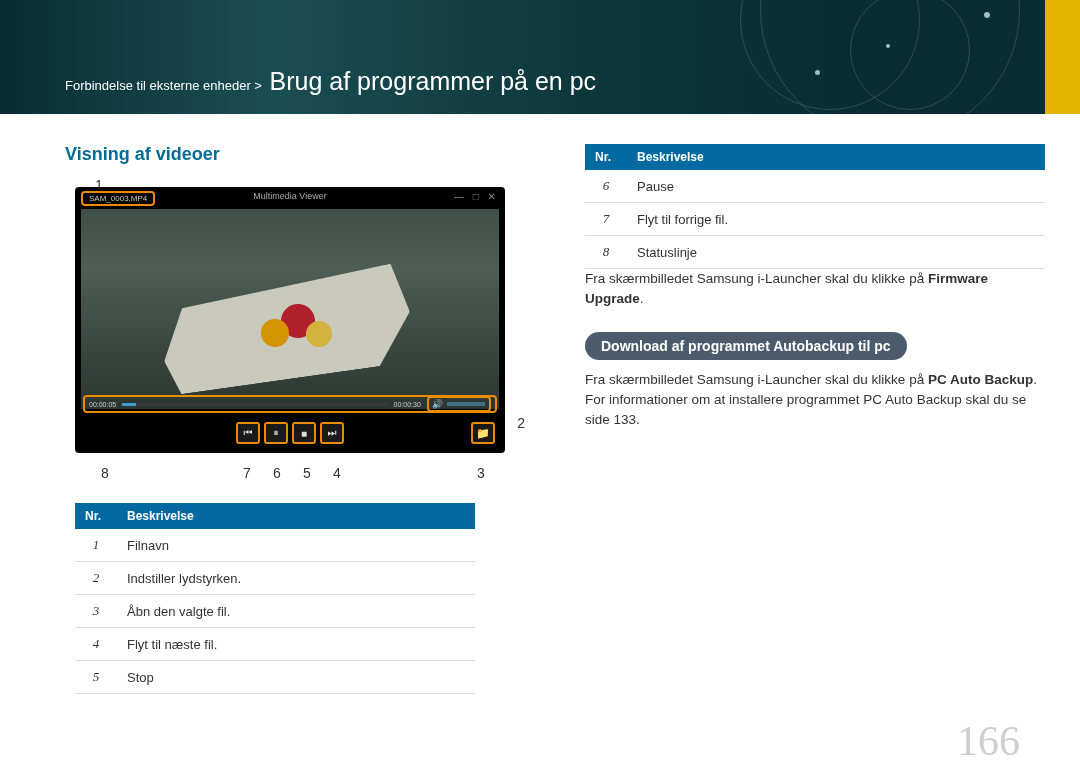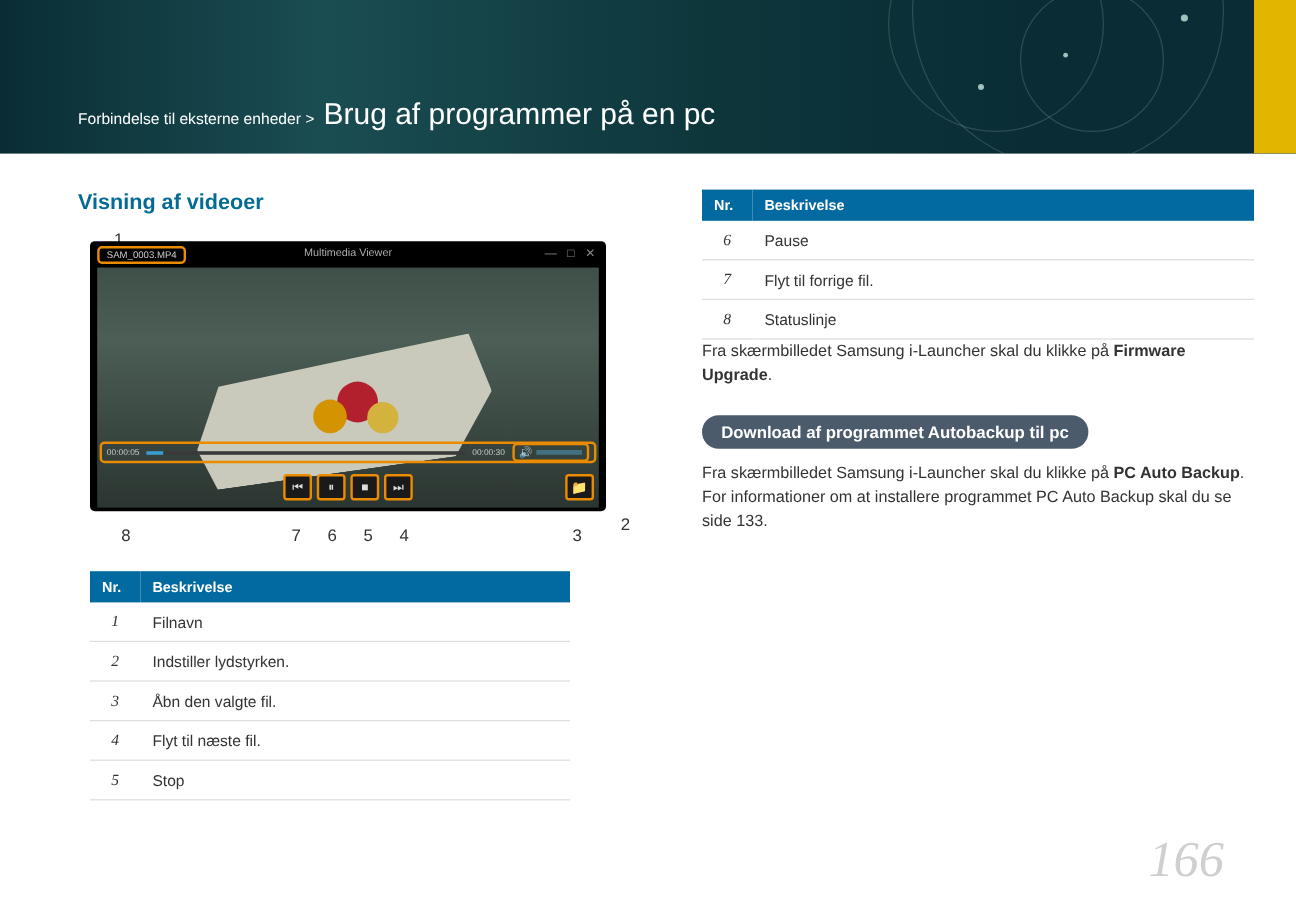--- a/index.html
+++ b/index.html
@@ -6,21 +6,21 @@
   body {
     font-family: Arial, Helvetica, sans-serif;
     width: 1080px;
     height: 765px;
     background: #fff;
     position: relative;
     color: #333;
   }
   .top-banner {
     position: relative;
-    height: 128px;
+    height: 114px;
     background: linear-gradient(90deg, #0a2d35 0%, #1a4d52 25%, #0d363b 55%, #0a2d35 80%);
     overflow: hidden;
   }
   .top-banner::after {
     content: "";
     position: absolute;
     right: 0; top: 0;
     width: 35px; height: 100%;
     background: #e2b500;
   }
@@ -53,21 +53,21 @@
 
   .player-wrap { position: relative; margin-bottom: 16px; }
   .callout-top {
     position: absolute; top: -10px; left: 30px;
     color: #333; font-size: 14px;
   }
   .callout-top::after {
     content:""; position:absolute; left:50%; top:18px; width:1px; height:12px; background:#eb8c00;
   }
   .player {
-    width: 430px; height: 225px;
+    width: 430px; height: 266px;
     background: #000;
     border-radius: 4px;
     position: relative;
     margin-top: 22px;
     margin-left: 10px;
   }
   .player-title {
     position:absolute; top:4px; left:50%; transform:translateX(-50%);
     color:#aaa; font-size:9px;
   }
@@ -161,23 +161,22 @@
     font-size: 14px;
     font-weight: 600;
     padding: 6px 16px;
     border-radius: 14px;
     margin: 22px 0 10px;
   }
   .para { font-size: 13.5px; line-height: 1.5; }
 
   .page-num {
     position: absolute;
-    bottom: 24px; right: 60px;
+    bottom: 0; right: 60px;
     font-family: Georgia, 'Times New Roman', serif;
-    font-style: italic;
     font-size: 42px;
     color: #cfcfcf;
   }
 </style>
 </head>
 <body>
 
 <div class="top-banner">
   <div class="swirl s1"></div>
     <div class="swirl s2"></div>

